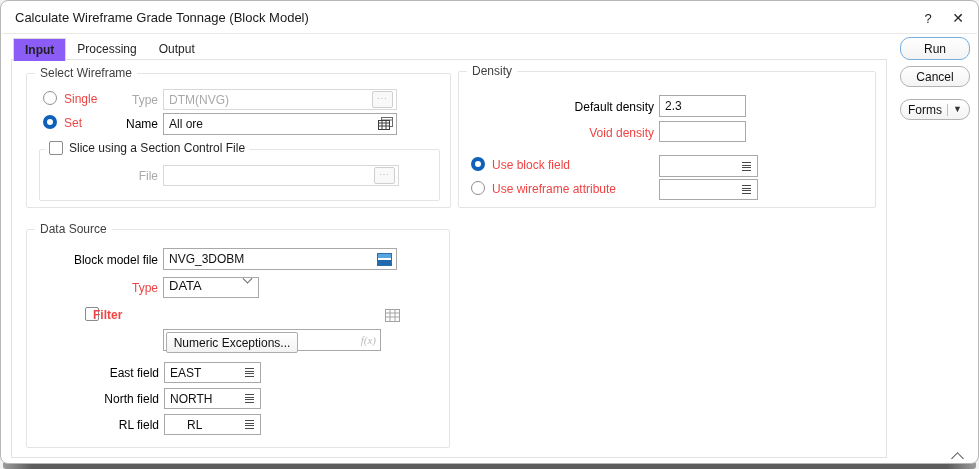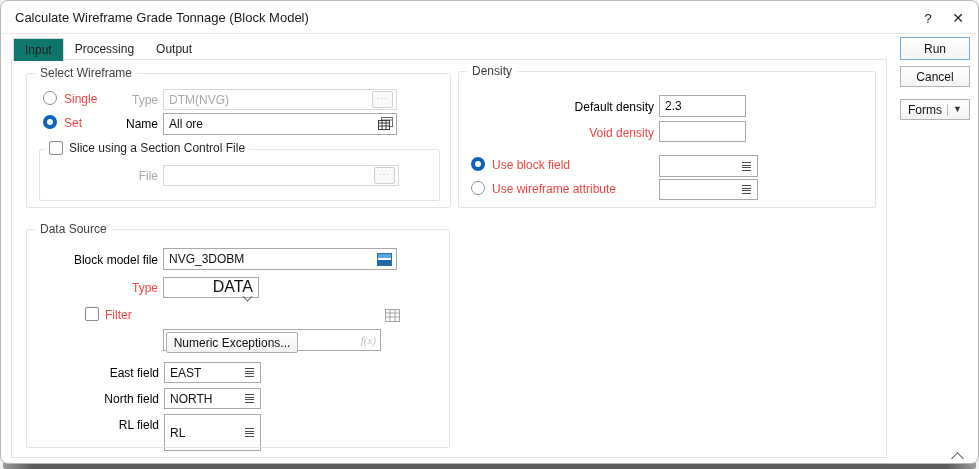--- a/index.html
+++ b/index.html
@@ -9,21 +9,21 @@
   .dialog{position:absolute;left:0;top:0;right:0;bottom:5px;background:#fff;border:1px solid #b6b6b6;border-radius:8px;box-sizing:border-box;overflow:hidden;}
 
   .titlebar-title{position:absolute;left:14px;top:9px;font-size:13px;color:#1a1a1a;white-space:nowrap;}
   .cap-btn{position:absolute;top:6px;width:24px;height:22px;display:flex;align-items:center;justify-content:center;color:#222;cursor:default;}
   .help-btn{left:915px;font-size:13px;}
   .close-btn{left:945px;font-size:14px;}
   .title-sep{position:absolute;left:1px;right:1px;top:32px;height:1px;background:#e8e8e8;}
 
   .tabs{position:absolute;left:12px;top:37px;height:22px;display:flex;align-items:stretch;z-index:3;}
   .tab{padding:0 11px;display:flex;align-items:center;font-size:12px;color:#1f1f1f;}
-  .tab.active{font-weight:normal;background:#0f766e;border:1px solid #d9d9d9;border-bottom:none;height:23px;box-sizing:border-box;}
+  .tab.active{font-weight:bold;background:#8b5cf6;border:1px solid #d9d9d9;border-bottom:none;height:23px;box-sizing:border-box;}
 
   .content-border{position:absolute;left:10px;top:58px;width:876px;height:399px;border:1px solid #e2e2e2;box-sizing:border-box;z-index:1;}
 
   .grp{position:absolute;border:1px solid #e4e4e4;border-radius:2px;z-index:2;}
   .legend{position:absolute;top:-8px;left:8px;background:#fff;padding:0 5px;font-size:12px;color:#404040;white-space:nowrap;}
   .legend-check{position:absolute;top:-9px;left:5px;background:#fff;padding:0 4px;display:flex;align-items:center;gap:6px;font-size:12px;color:#1f1f1f;white-space:nowrap;}
 
   .lbl{position:absolute;font-size:12px;color:#ef4444;text-align:right;white-space:nowrap;}
   .red{color:#000000;}
   .dis{color:#a9a9a9;}
@@ -39,27 +39,27 @@
   .bm-icon{width:15px;height:13px;margin-right:4px;flex:none;border:1px solid #2a6fae;box-sizing:border-box;display:flex;flex-direction:column;}
   .bm-icon .b1{height:4px;background:#56a7e0;}
   .bm-icon .b2{height:2px;background:#fff;}
   .bm-icon .b3{flex:1;background:#2268ae;}
 
   .radio{position:absolute;width:14px;height:14px;border-radius:50%;background:#fff;border:1px solid #8f8f8f;box-sizing:border-box;}
   .radio.sel{border:4.5px solid #0d61b9;}
   .chk{position:absolute;width:14px;height:14px;border:1px solid #8b8b8b;border-radius:2px;background:#fff;box-sizing:border-box;}
   .chk.inline{position:static;flex:none;}
 
-  .btn{position:absolute;left:899px;width:70px;height:21px;border:1px solid #b3b3b3;border-radius:0;background:linear-gradient(#ffffff,#f3f3f3);display:flex;align-items:center;justify-content:center;font-size:12px;color:#111;box-sizing:border-box;}
+  .btn{position:absolute;left:899px;width:70px;height:21px;border:1px solid #b3b3b3;border-radius:10px;background:linear-gradient(#ffffff,#f3f3f3);display:flex;align-items:center;justify-content:center;font-size:12px;color:#111;box-sizing:border-box;}
   .btn.primary{border:1px solid #74aede;height:23px;}
   .mini-btn{position:absolute;border:1px solid #adadad;border-radius:2px;background:linear-gradient(#ffffff,#f2f2f2);display:flex;align-items:center;justify-content:center;font-size:12px;color:#111;box-sizing:border-box;}
   .divider{width:1px;height:12px;background:#bfbfbf;margin:0 5px;}
   .arrow-down{font-size:9px;color:#333;line-height:1;}
 
-  .select{position:absolute;border:1px solid #a9a9a9;background:#fff;display:flex;align-items:flex-end;box-sizing:border-box;font-size:16px;color:#111;flex-direction:column;}
+  .select{position:absolute;border:1px solid #a9a9a9;background:#fff;display:flex;align-items:flex-start;box-sizing:border-box;font-size:13px;color:#111;}
   .select .val{flex:1;padding:0 5px;}
   .chev{width:6px;height:6px;border-right:1.3px solid #5f5f5f;border-bottom:1.3px solid #5f5f5f;transform:rotate(45deg) translate(-2px,-2px);margin-right:7px;flex:none;}
 
   .collapse{position:absolute;left:951px;top:451px;width:12px;height:10px;}
   .collapse::before{content:"";position:absolute;left:1px;top:2px;width:8px;height:8px;border-top:1.6px solid #555;border-right:1.6px solid #555;transform:rotate(-45deg);}
 
   svg{display:block;}
 </style>
 </head>
 <body>
@@ -174,21 +174,21 @@
         </span>
     </div>
 
     <div class="lbl" style="left:40px;top:280px;width:117px;">Type</div>
     <div class="select" style="left:162px;top:276px;width:96px;height:21px;">
       <span class="val">DATA</span>
       <span class="chev"></span>
     </div>
 
     <div class="chk" style="left:84px;top:306px;"></div>
-    <div class="lbl" style="left:104px;top:307px;text-align:center;">Filter</div>
+    <div class="lbl" style="left:92px;top:307px;text-align:center;font-weight:bold;">Filter</div>
     <div class="inp" style="left:162px;top:304px;width:218px;height:22px;margin-top:24px;">
       <input value="" style="">
       <span class="fx">f(x)</span>
     </div>
     <span style="position:absolute;left:383px;top:307px;">
       <svg width="17" height="15" viewBox="0 0 17 15">
         <rect x="1.5" y="1.5" width="14" height="12" fill="#fdfdfd" stroke="#a3a3a3"></rect>
         <line x1="1.5" y1="5" x2="15.5" y2="5" stroke="#a3a3a3"></line>
         <line x1="6" y1="1.5" x2="6" y2="13.5" stroke="#a3a3a3"></line>
         <line x1="11" y1="1.5" x2="11" y2="13.5" stroke="#a3a3a3"></line>
@@ -204,21 +204,21 @@
       <span class="lines-icon"></span>
     </div>
 
     <div class="lbl red" style="left:40px;top:391px;width:118px;">North field</div>
     <div class="inp" style="left:163px;top:387px;width:97px;height:21px;">
       <input value="NORTH" style="">
       <span class="lines-icon"></span>
     </div>
 
     <div class="lbl red" style="left:40px;top:417px;width:118px;">RL field</div>
-    <div class="inp" style="left:163px;top:413px;width:97px;height:37px;">
+    <div class="inp" style="left:163px;top:413px;width:97px;height:21px;padding-left:17px;">
       <input value="RL" style="">
       <span class="lines-icon"></span>
     </div>
 
     <div class="collapse"></div>
 
   </div>
 </div>
 
 </body></html>

